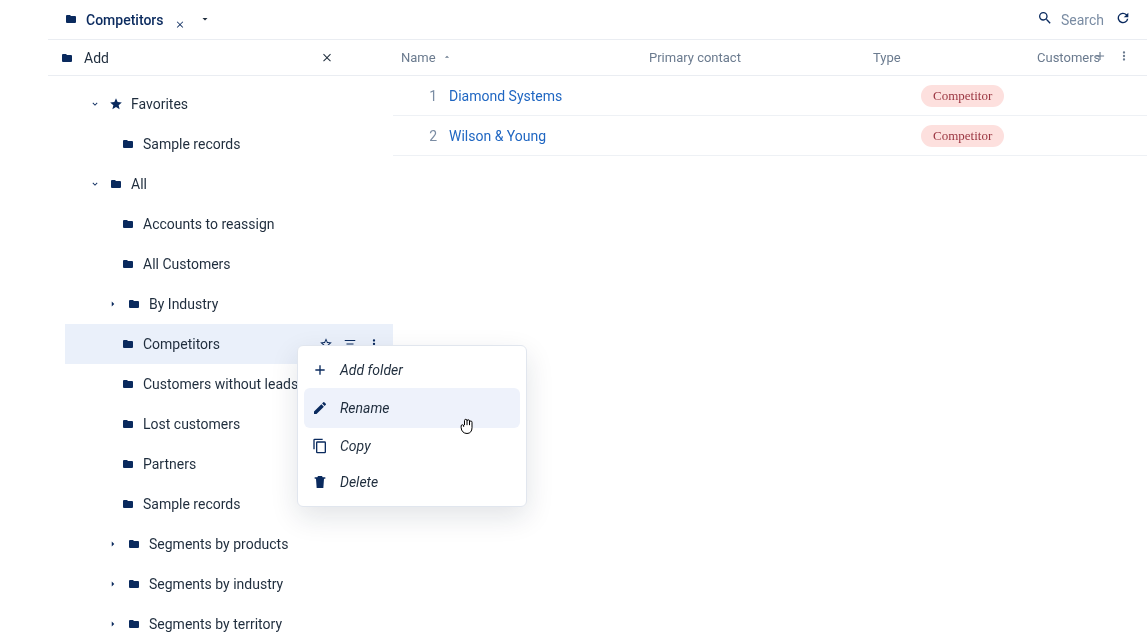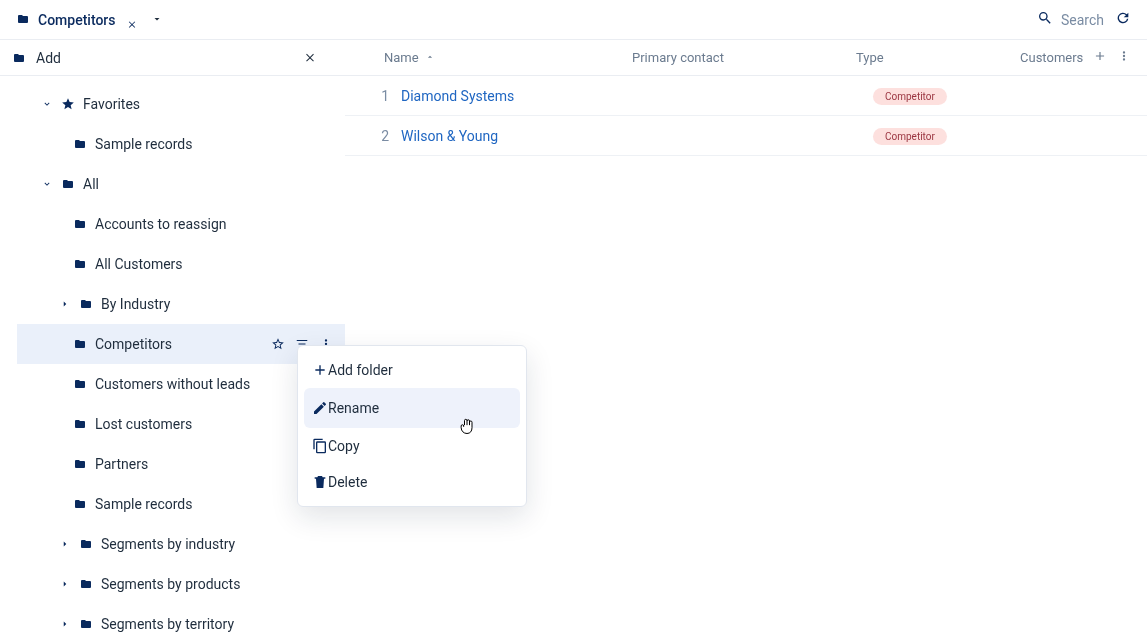--- a/index.html
+++ b/index.html
@@ -1,17 +1,17 @@
 <!DOCTYPE html>
 <html><head>
 <meta charset="utf-8">
 <style>
   * { box-sizing: border-box; margin: 0; padding: 0; }
   html, body { width: 1147px; height: 635px; font-family: -apple-system, BlinkMacSystemFont, "Segoe UI", Roboto, Arial, sans-serif; font-size: 14px; color: #1f2d3d; background: #fff; overflow: hidden; }
-  .app { display: flex; flex-direction: column; width: 100%; height: 100%; }
+  .app { display: flex; flex-direction: column; width: 100%; height: 100%; padding-left: 48px; }
 
   
   .header { height: 40px; display: flex; align-items: center; padding: 0 16px; border-bottom: 1px solid #eaedf2; }
   .header-left { display: flex; align-items: center; gap: 6px; }
   .tab { display: flex; align-items: center; gap: 8px; color: #0a2a5e; font-weight: 500; }
   .tab .icon { width: 14px; height: 14px; }
   .tab-close { width: 8px; height: 8px; margin-left: 4px; cursor: pointer; }
   .tab-dropdown { margin-left: 10px; cursor: pointer; }
   .header-right { margin-left: auto; display: flex; align-items: center; gap: 11px; }
   .search-wrap { display: flex; align-items: center; gap: 8px; cursor: pointer; }
@@ -51,25 +51,25 @@
   .filter-icon svg, .kebab-icon svg { width: 14px; height: 14px; color: #0a2a5e; }
 
   
   .main { flex: 1; overflow: auto; }
   .row { display: flex; align-items: center; height: 40px; border-bottom: 1px solid #eef1f5; }
   .cell-num { width: 56px; text-align: right; padding-right: 12px; color: #7a8ca3; }
   .cell-name { width: 248px; color: #1f66c2; cursor: pointer; }
   .cell-pc { width: 224px; color: #1f2d3d; }
   .cell-type { width: 164px; }
   .cell-cat { width: 56px; }
-  .tag { display: inline-block; background: #fde0de; color: #9b3541; border-radius: 12px; padding: 3px 12px; font-size: 10px; }
+  .tag { display: inline-block; background: #fde0de; color: #9b3541; border-radius: 12px; padding: 3px 12px; font-size: 13px; font-family: Liberation Serif, serif; }
 
   
   .context-menu { position: absolute; left: 297px; top: 345px; width: 230px; background: #fff; border: 1px solid #e1e6ee; box-shadow: 0 10px 28px rgba(16,30,54,.12); border-radius: 6px; padding: 6px 0; z-index: 20; }
-  .menu-item { display: flex; align-items: center; padding: 10px 14px; cursor: pointer; color: #1f2d3d; }
+  .menu-item { display: flex; align-items: center; gap: 12px; padding: 10px 14px; cursor: pointer; color: #1f2d3d; font-style: italic; }
   .menu-item:hover, .menu-item.hover { background: #eef2fb; border-radius: 6px; margin: 0 6px; padding: 12px 8px; }
   .menu-item.hover { margin: 0 6px; }
   .menu-item svg { width: 16px; height: 16px; color: #0a2a5e; flex: none; }
 
   
   .cursor { position: absolute; left: 457px; top: 415px; z-index: 30; pointer-events: none; }
   .cursor svg { width: 20px; height: 22px; }
 
   
   svg { fill: currentColor; }
@@ -348,35 +348,35 @@
         <span class="caret">
             <svg>
               <use href="#i-caret-right"></use>
             </svg>
           </span>
         <span class="folder-icon">
             <svg>
               <use href="#i-folder"></use>
             </svg>
           </span>
+        <span class="tree-label">Segments by products</span>
+      </div>
+      <div class="tree-item">
+        <span class="left-pad" style="width:22px"></span>
+        <span class="caret">
+            <svg>
+              <use href="#i-caret-right"></use>
+            </svg>
+          </span>
+        <span class="folder-icon">
+            <svg>
+              <use href="#i-folder"></use>
+            </svg>
+          </span>
         <span class="tree-label">Segments by industry</span>
-      </div>
-      <div class="tree-item">
-        <span class="left-pad" style="width:22px"></span>
-        <span class="caret">
-            <svg>
-              <use href="#i-caret-right"></use>
-            </svg>
-          </span>
-        <span class="folder-icon">
-            <svg>
-              <use href="#i-folder"></use>
-            </svg>
-          </span>
-        <span class="tree-label">Segments by products</span>
       </div>
       <div class="tree-item">
         <span class="left-pad" style="width:22px"></span>
         <span class="caret">
             <svg>
               <use href="#i-caret-right"></use>
             </svg>
           </span>
         <span class="folder-icon">
             <svg>

